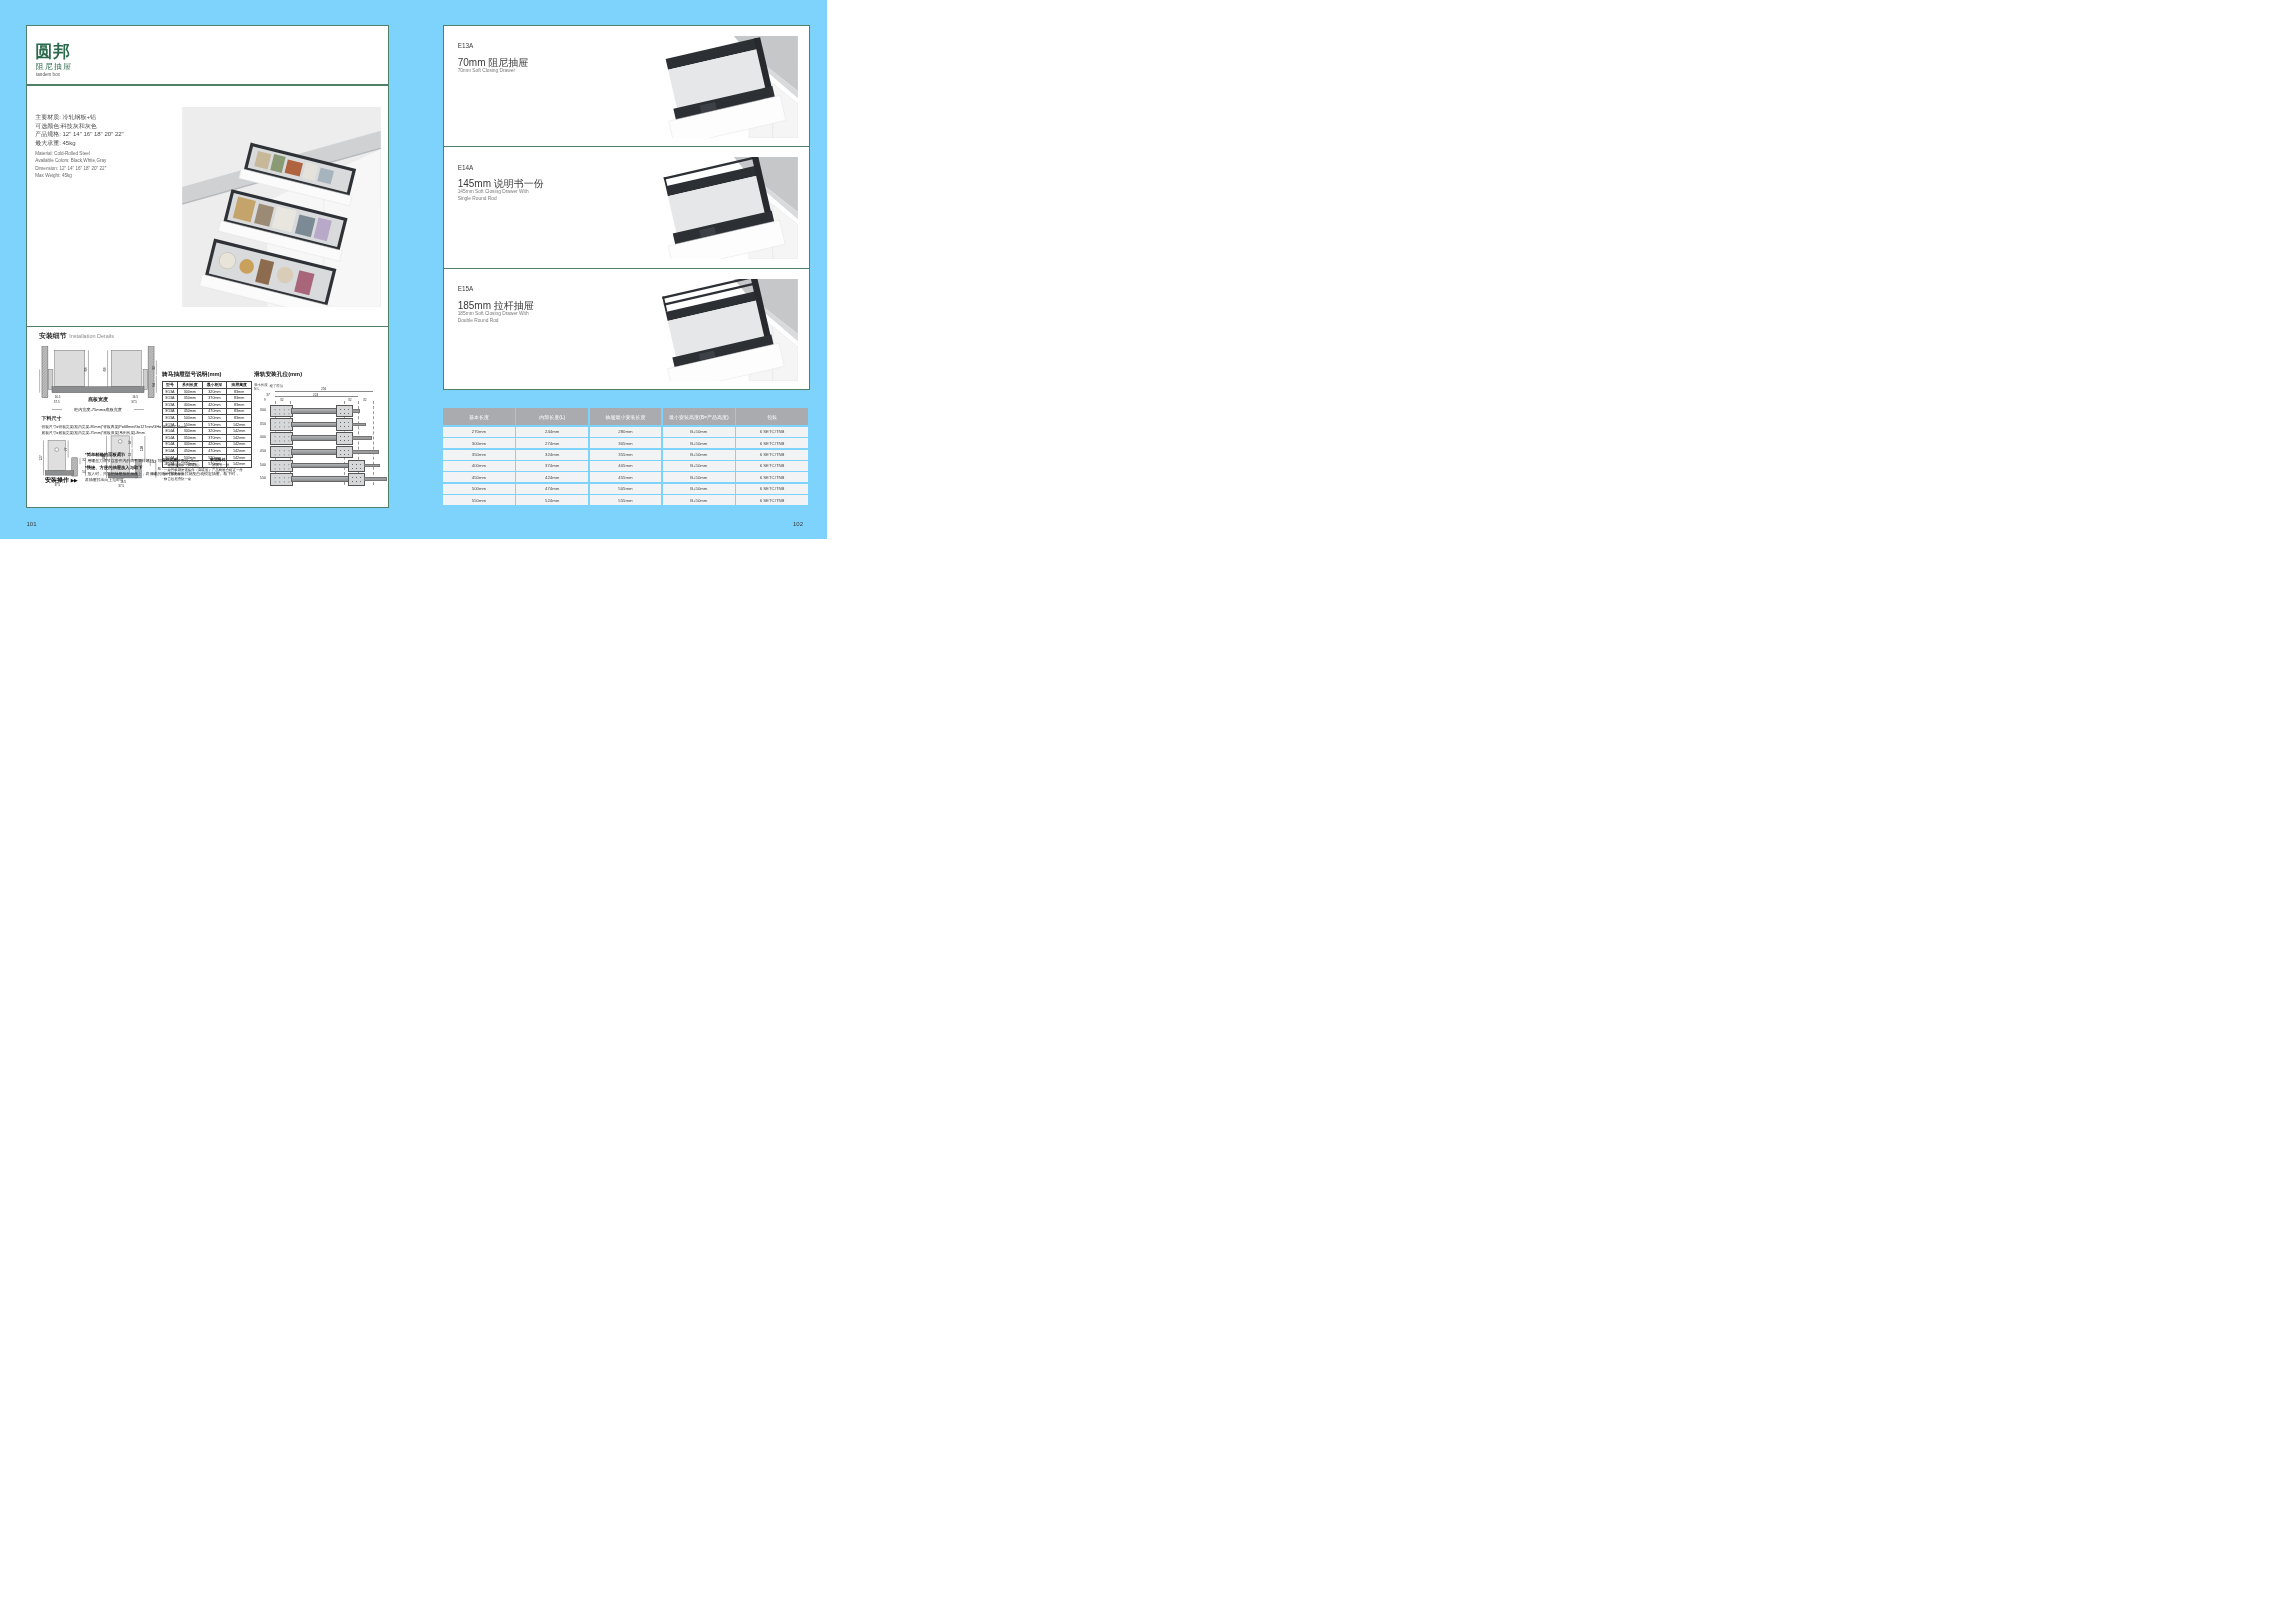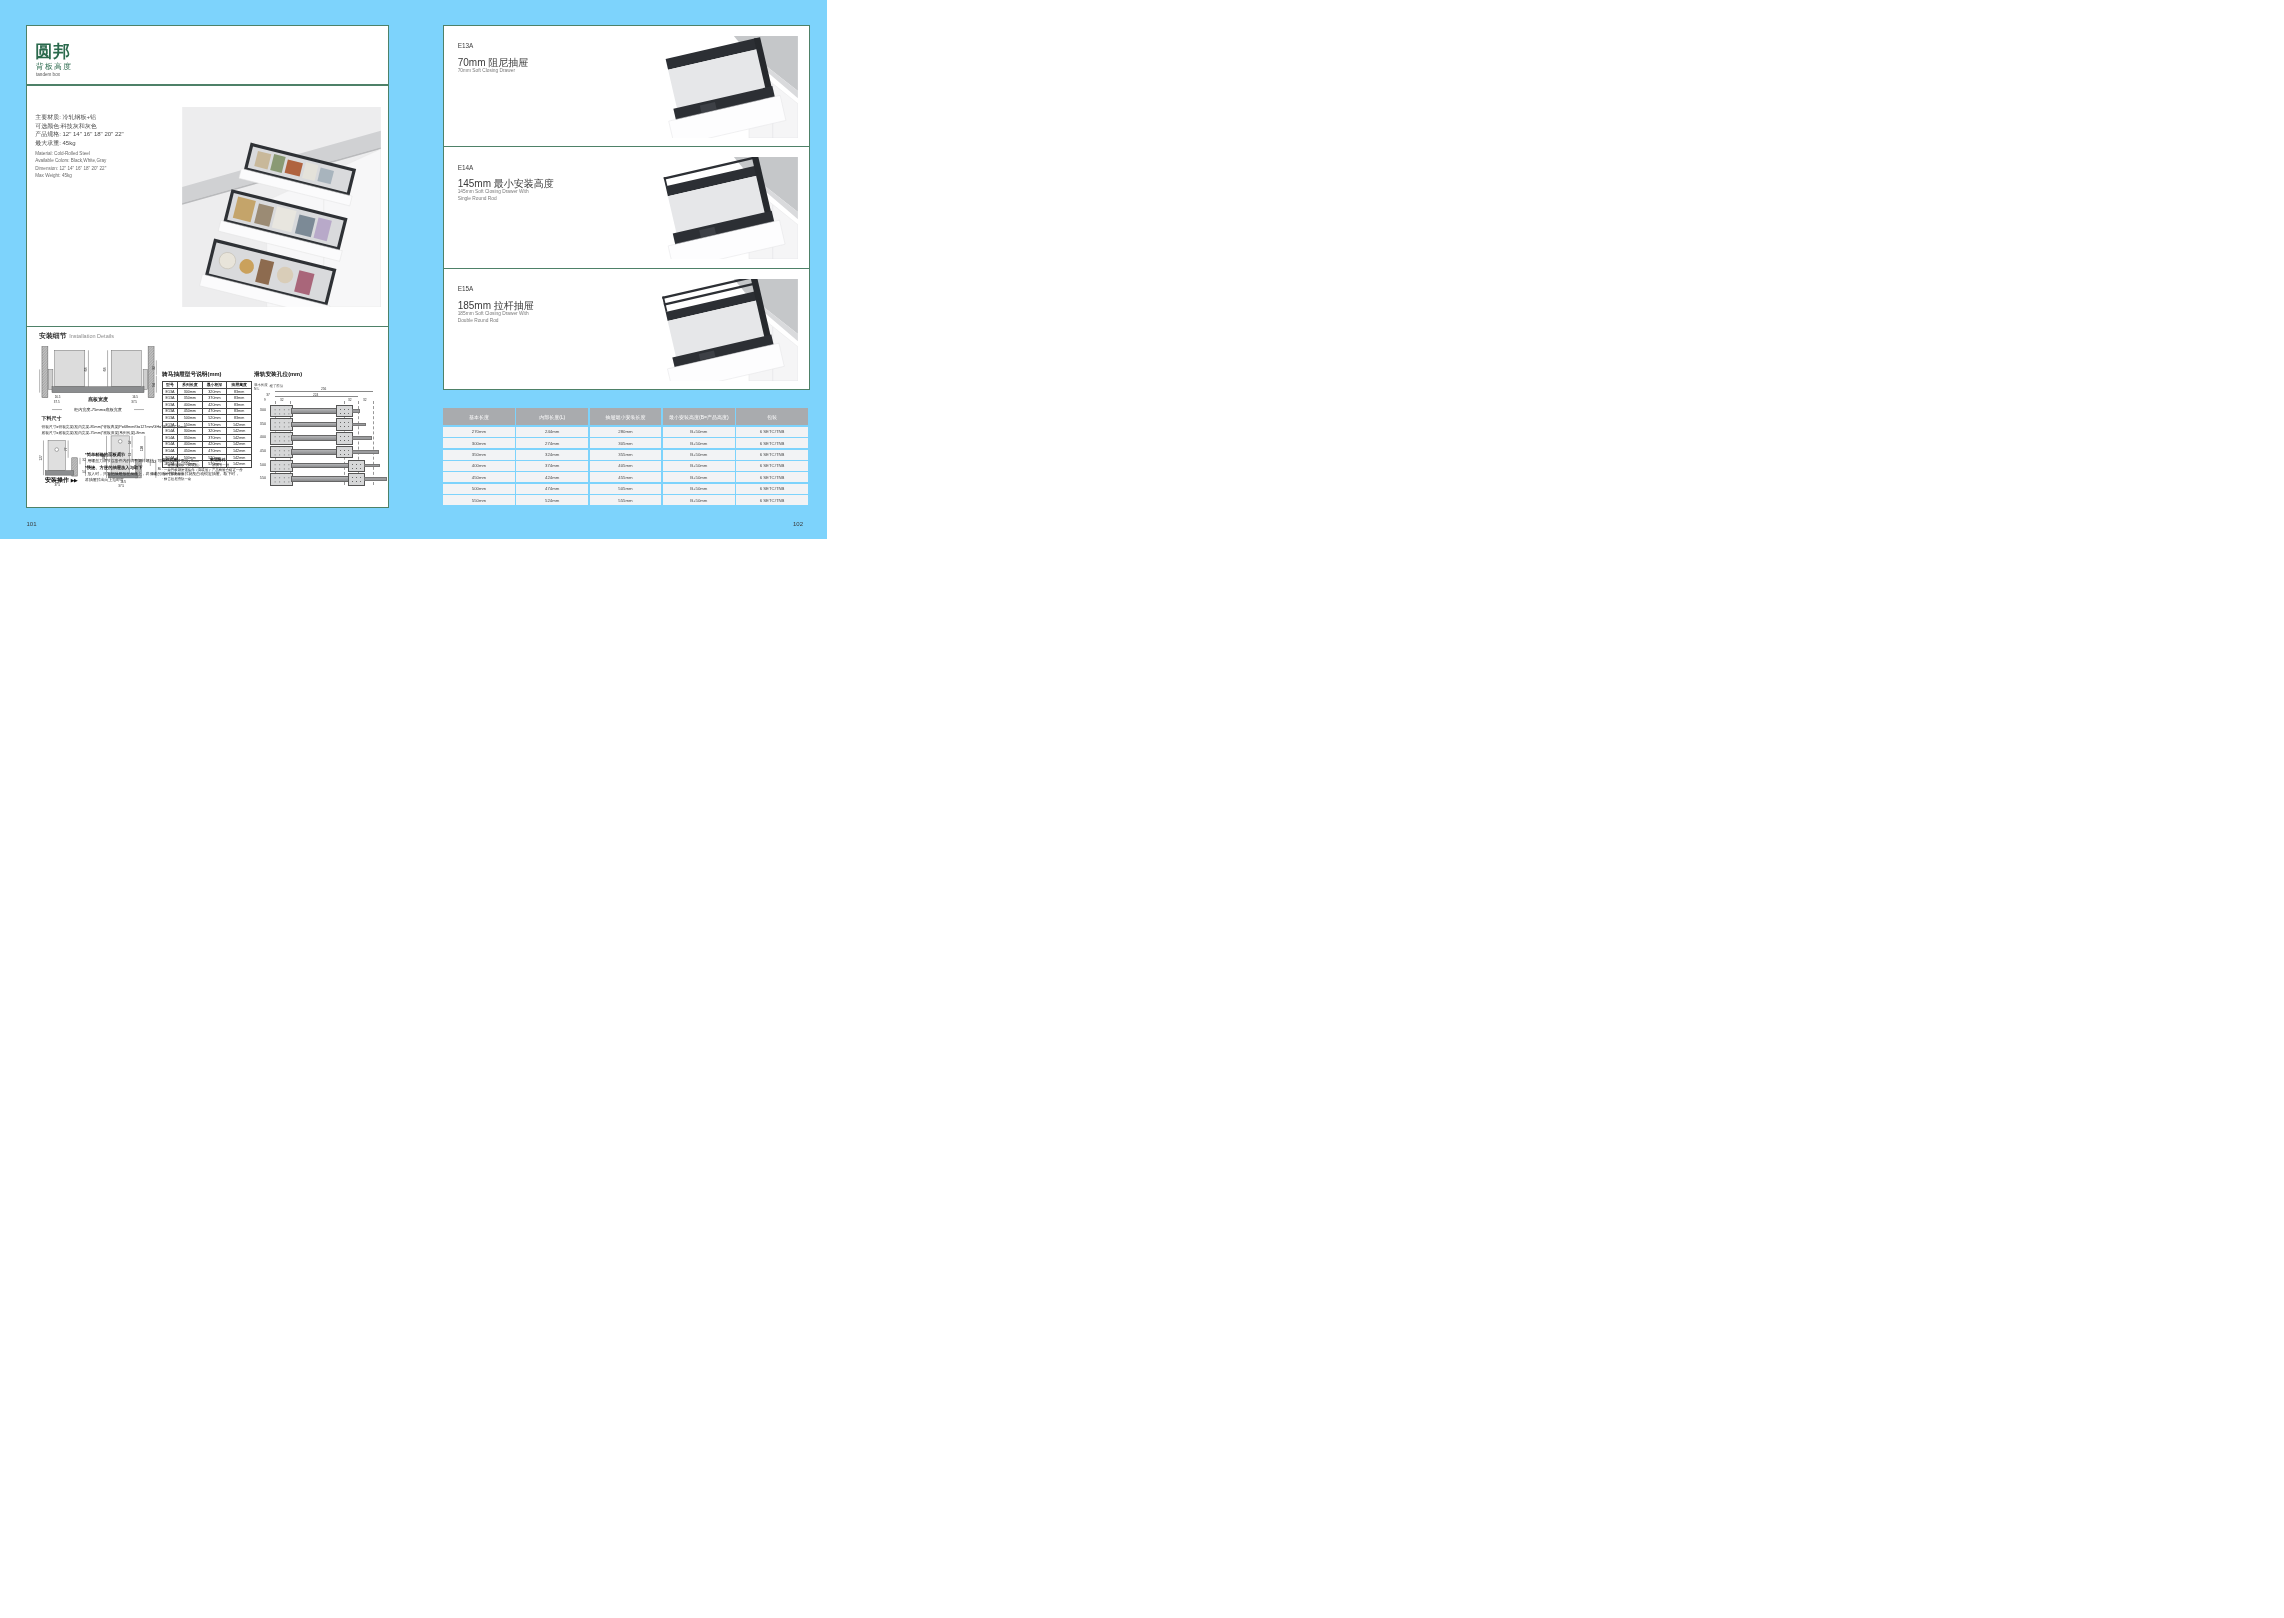--- a/index.html
+++ b/index.html
@@ -96,21 +96,21 @@
 
   svg text{font-family:"Liberation Sans","DejaVu Sans",sans-serif;}
 </style>
 </head>
 <body>
 
 <div class="canvas">
 
   <div class="page page-left">
     <div class="brand-logo">圆邦</div>
-    <div class="brand-sub">背板高度</div>
+    <div class="brand-sub">阻尼抽屉</div>
     <div class="brand-en">tandem box</div>
     <div class="hr-double"></div>
 
     <div class="specs-zh">
       <div>主要材质: 冷轧钢板+铝</div>
       <div>可选颜色:科技灰和灰色</div>
       <div>产品规格: 12" 14" 16" 18" 20" 22"</div>
       <div>最大承重: 45kg</div>
     </div>
     <div class="specs-en">
@@ -456,21 +456,21 @@
           <rect x="206" y="0" width="14" height="112" fill="#26292d"></rect>
           <rect x="0" y="110" width="222" height="26" fill="#2c2f34"></rect>
           <rect x="58" y="116" width="34" height="16" fill="#3d4046"></rect>
           <rect x="-16" y="134" width="250" height="56" fill="#fdfdfe" stroke="#e2e2e4"></rect>
         </g>
       </svg>
     </div>
 
     <div class="rsec">
       <div class="model">E14A</div>
-      <div class="tzh">145mm 最小安装高度</div>
+      <div class="tzh">145mm 说明书一份</div>
       <div class="ten">
         <div>145mm Soft Closing Drawer With</div>
         <div>Single Round Rod</div>
       </div>
       <svg class="rphoto" viewBox="0 0 345 223">
         <rect width="345" height="223" fill="#ffffff"></rect>
         <polygon points="205,0 345,0 345,120 228,28" fill="#c5c7c9"></polygon>
         <polygon points="228,28 345,120 345,136 233,40" fill="#d9dadc"></polygon>
         <polygon points="238,62 345,148 345,223 238,223" fill="#f5f5f6" stroke="#e3e3e4"></polygon>
         <line x1="290" y1="105" x2="290" y2="223" stroke="#dcdcdd"></line>

